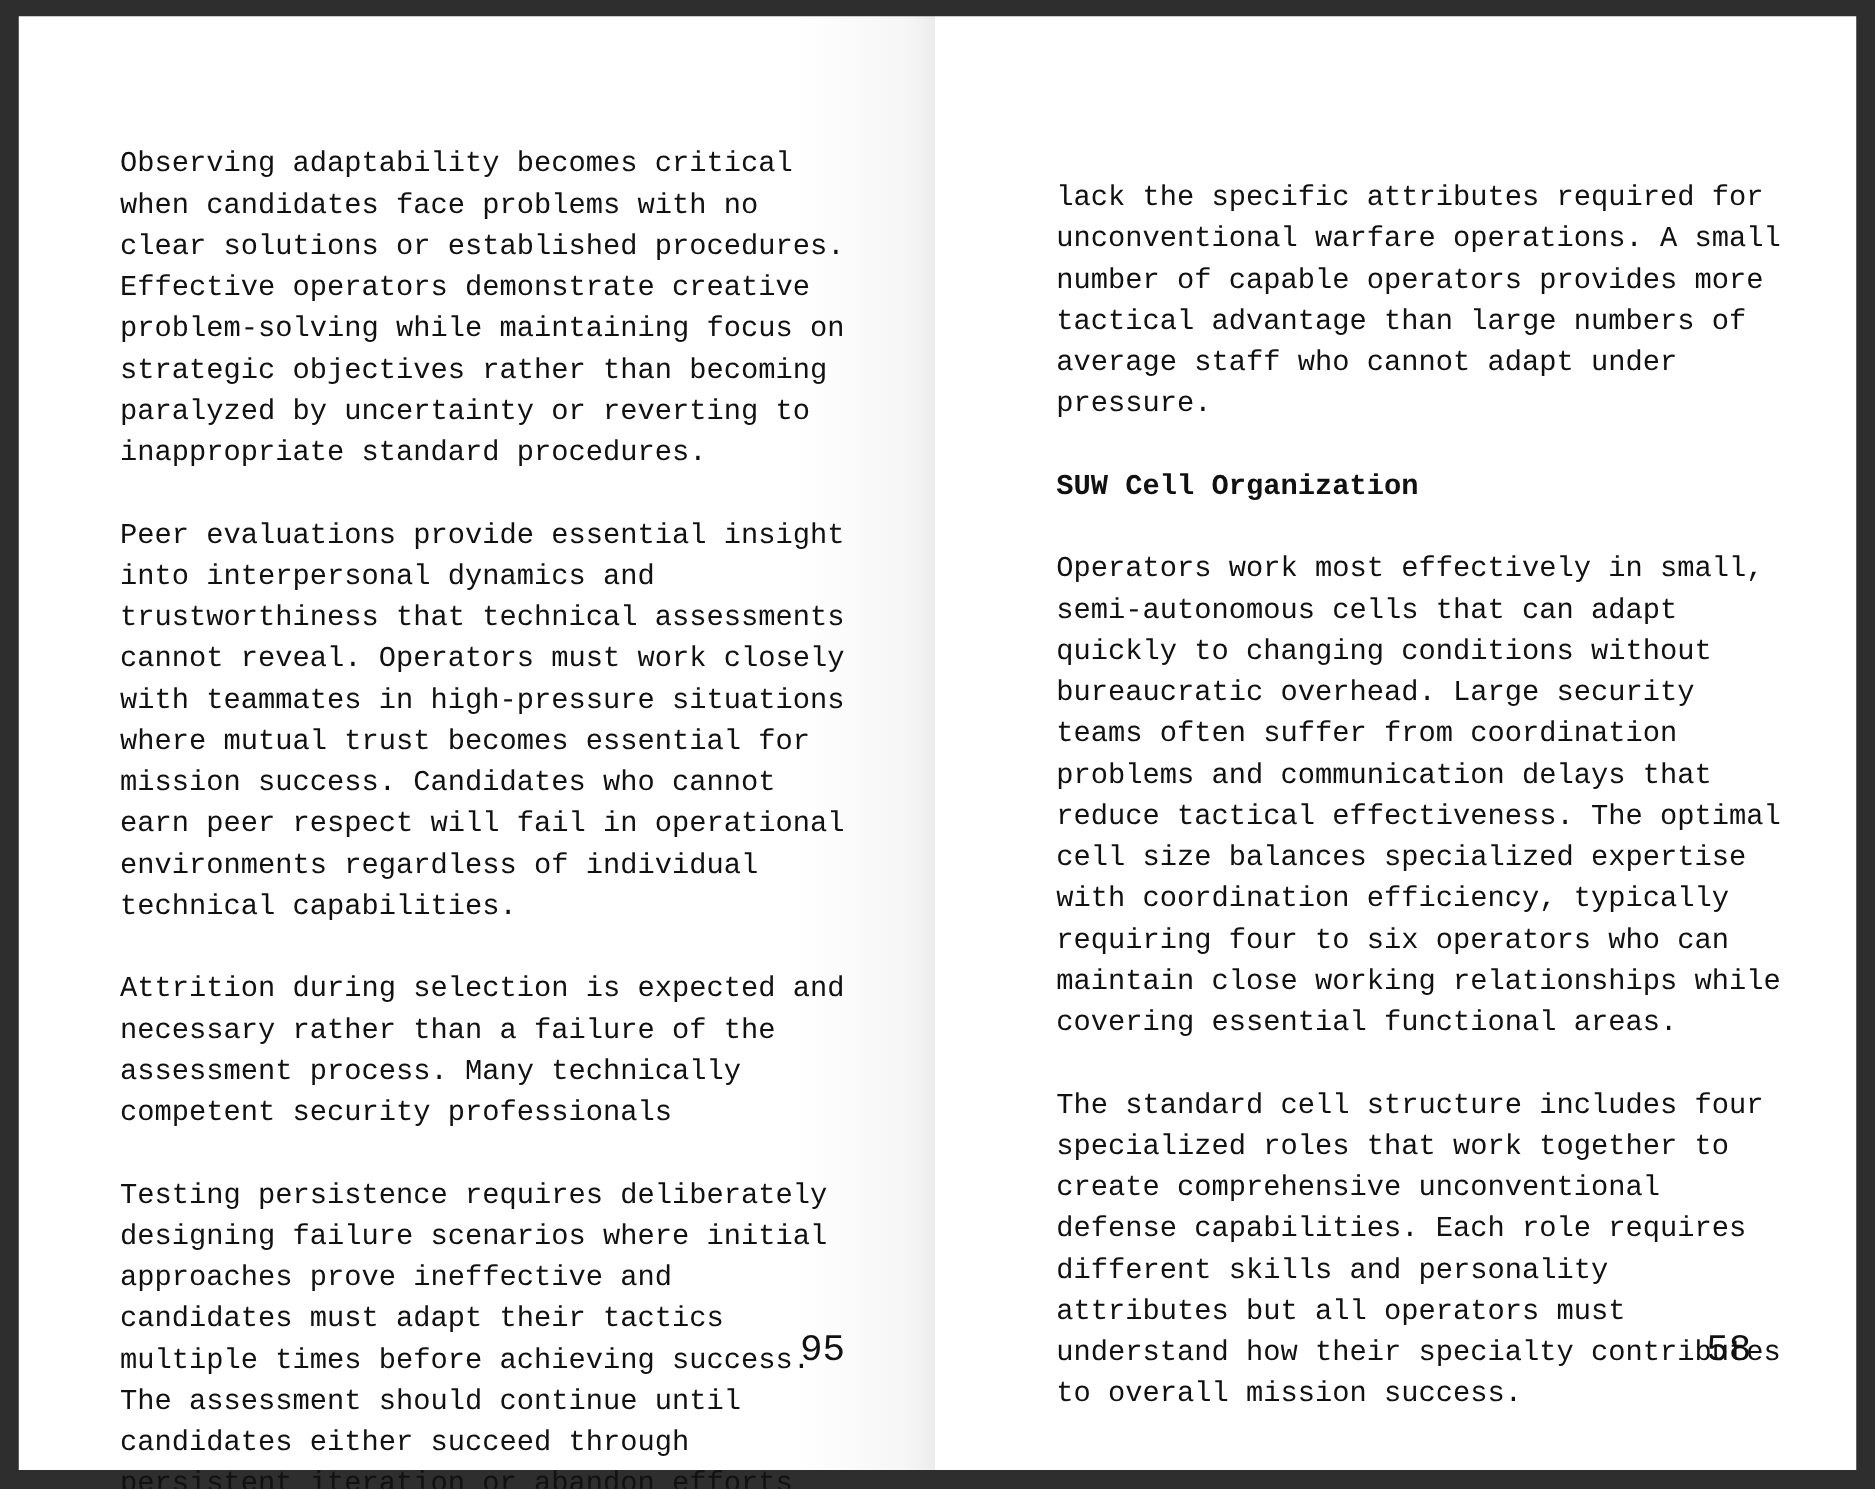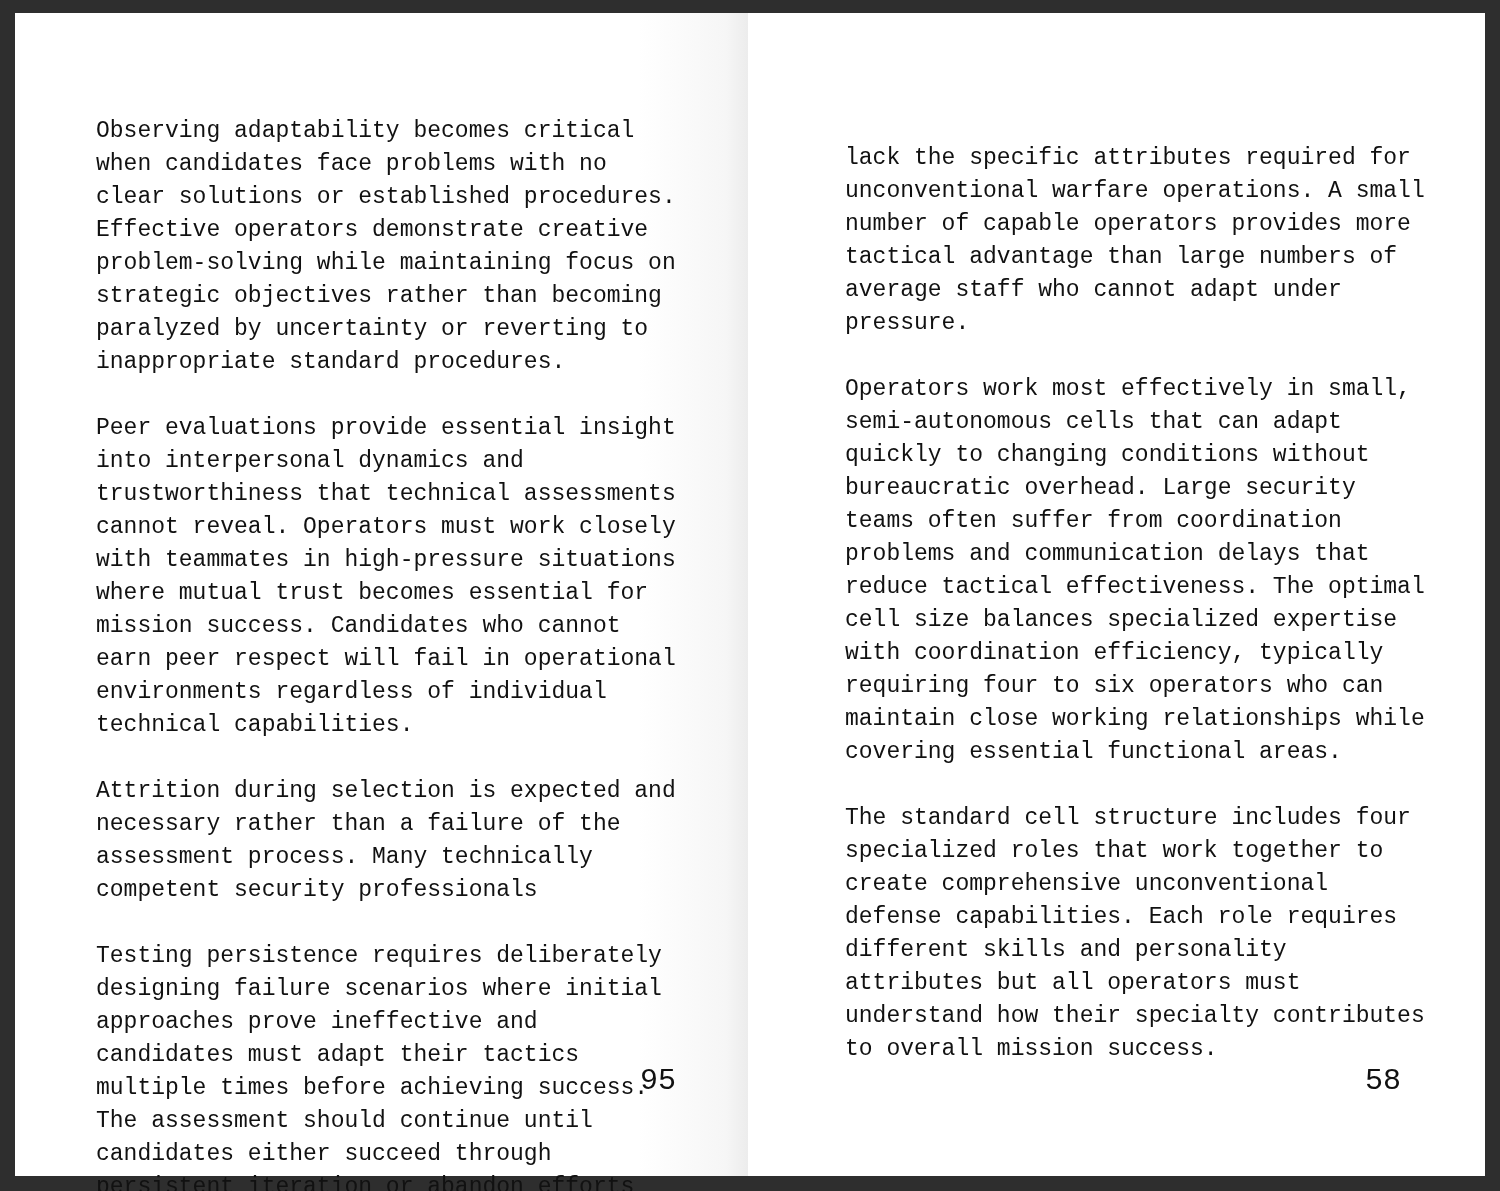--- a/index.html
+++ b/index.html
@@ -47,18 +47,19 @@
       <p>Observing adaptability becomes critical when candidates face problems with no clear solutions or established procedures. Effective operators demonstrate creative problem-solving while maintaining focus on strategic objectives rather than becoming paralyzed by uncertainty or reverting to inappropriate standard procedures.</p>
       <p>Peer evaluations provide essential insight into interpersonal dynamics and trustworthiness that technical assessments cannot reveal. Operators must work closely with teammates in high-pressure situations where mutual trust becomes essential for mission success. Candidates who cannot earn peer respect will fail in operational environments regardless of individual technical capabilities.</p>
       <p>Attrition during selection is expected and necessary rather than a failure of the assessment process. Many technically competent security professionals</p>
       <p>Testing persistence requires deliberately designing failure scenarios where initial approaches prove ineffective and candidates must adapt their tactics multiple times before achieving success. The assessment should continue until candidates either succeed through persistent iteration or abandon efforts due to frustration or fatigue.</p>
     </div>
     <div class="page-number">95</div>
   </div>
   <div class="page right">
     <div class="text">
       <p>lack the specific attributes required for unconventional warfare operations. A small number of capable operators provides more tactical advantage than large numbers of average staff who cannot adapt under pressure.</p>
+      <h3>SUW Cell Organization</h3>
       <p>Operators work most effectively in small, semi-autonomous cells that can adapt quickly to changing conditions without bureaucratic overhead. Large security teams often suffer from coordination problems and communication delays that reduce tactical effectiveness. The optimal cell size balances specialized expertise with coordination efficiency, typically requiring four to six operators who can maintain close working relationships while covering essential functional areas.</p>
       <p>The standard cell structure includes four specialized roles that work together to create comprehensive unconventional defense capabilities. Each role requires different skills and personality attributes but all operators must understand how their specialty contributes to overall mission success.</p>
     </div>
     <div class="page-number">58</div>
   </div>
 </div>
 
 </body></html>

